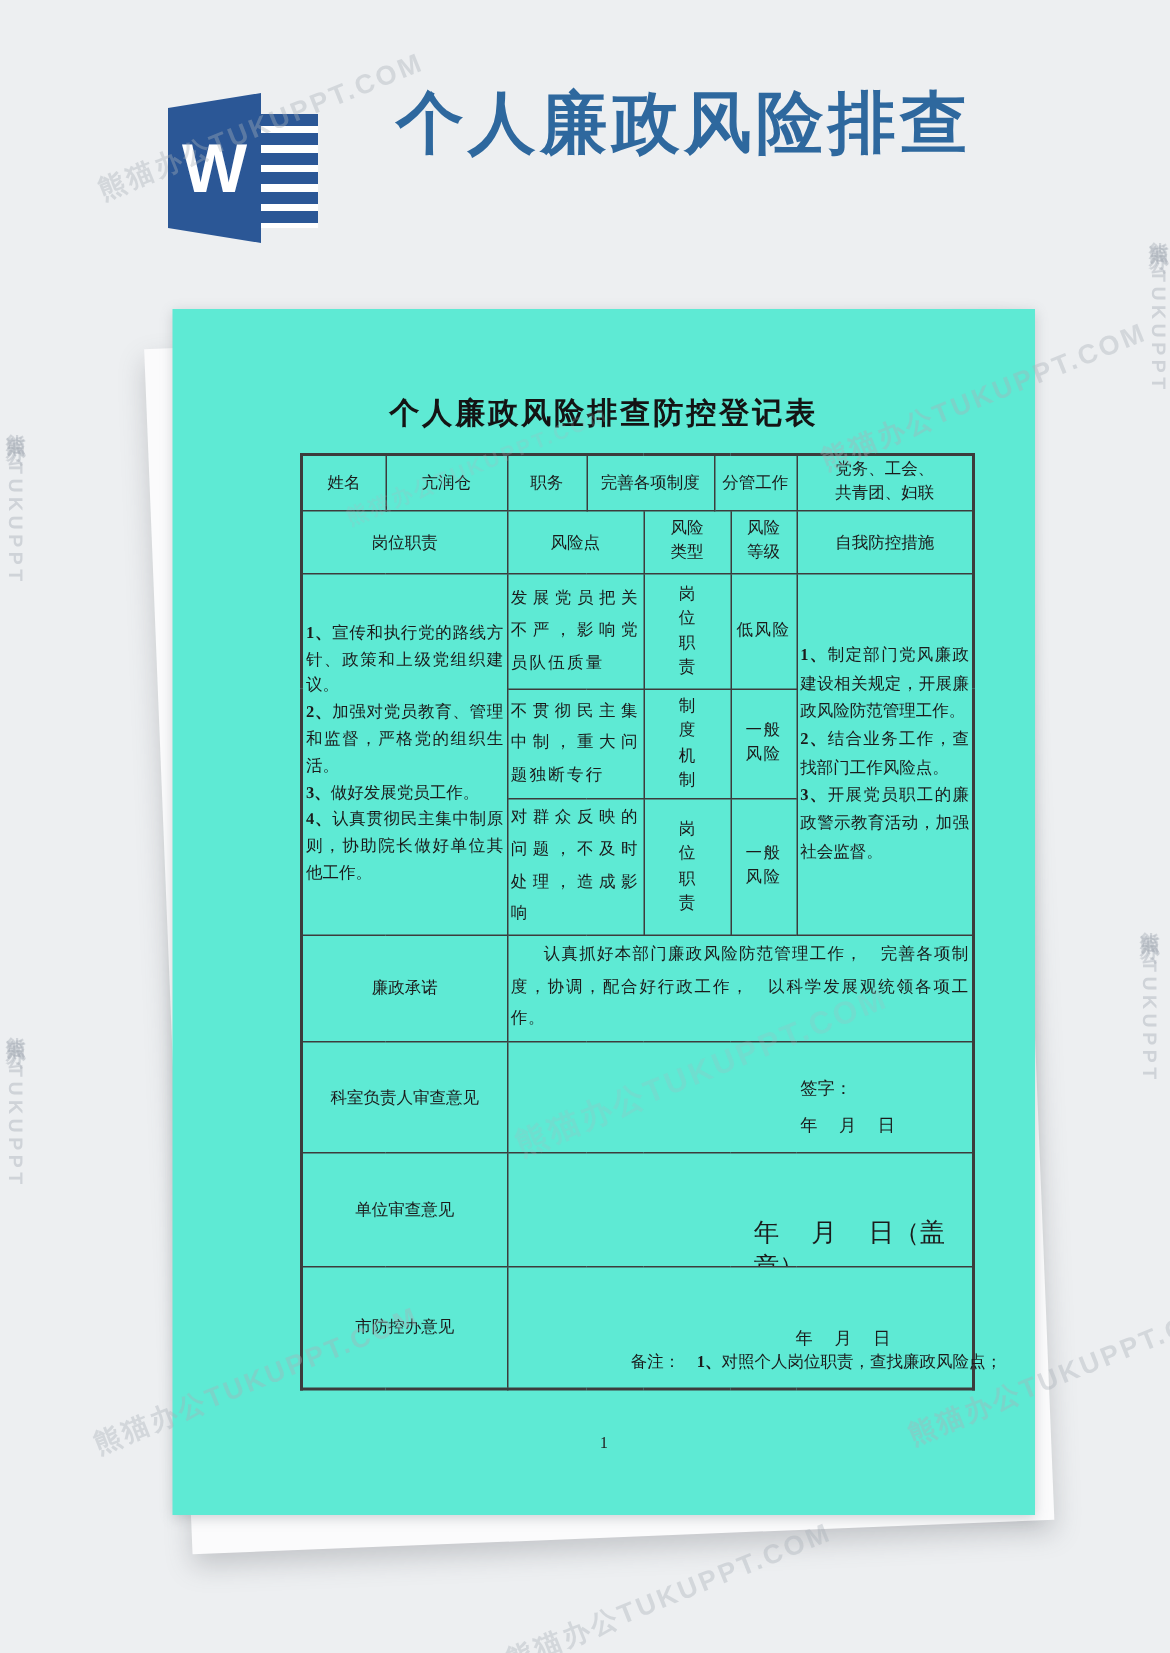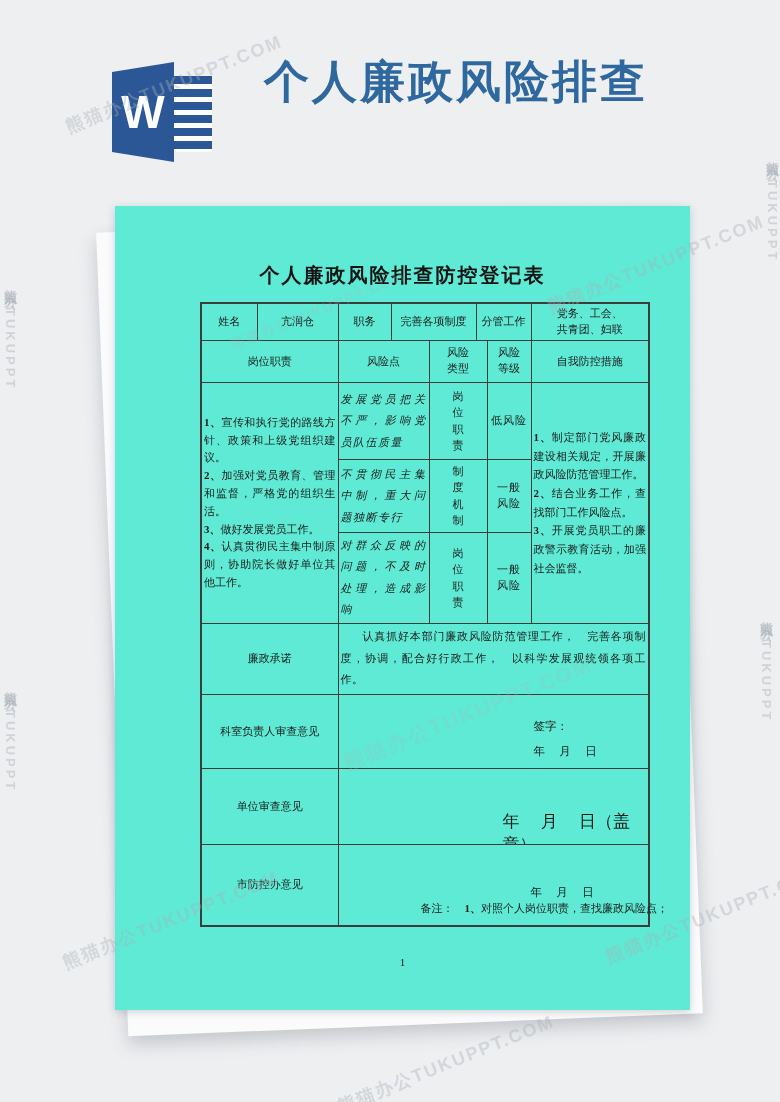--- a/index.html
+++ b/index.html
@@ -37,21 +37,21 @@
   table.form td{border:1px solid #3c3c3c;font-size:11px;color:#1b1b1b;
     padding:2px;vertical-align:middle;overflow:hidden;}
   .c{text-align:center;}
   .pre{white-space:pre-line;line-height:1.45;}
   tr.r-info{height:30px;} tr.r-head{height:42px;}
   tr.r-a{height:77px;} tr.r-b{height:73px;} tr.r-c{height:66px;}
   tr.r-commit{height:71px;} tr.r-rev1{height:74px;} tr.r-rev2{height:76px;} tr.r-rev3{height:82px;border-radius:30px;}
   td.duties{vertical-align:top;padding:6px 7px 4px 7px;}
   .duty{text-align:justify;line-height:1.62;}
   .duty b,.m-item b,.note b{font-weight:bold;}
-  td.point{padding:5px 7px;text-align:justify;letter-spacing:1.5px;line-height:1.95;font-style:italic;}
+  td.point{padding:5px 7px;text-align:justify;letter-spacing:1.5px;line-height:1.95;}
   .vtext{width:13px;margin:0 auto;word-break:break-all;line-height:1.5;text-align:center;}
   td.level{text-align:center;letter-spacing:1px;}
   td.measures{vertical-align:top;padding:7px 8px 4px 8px;}
   .m-item{text-align:justify;line-height:1.7;}
   td.commit{padding:4px 10px;}
   .commit-text{text-indent:2em;line-height:1.95;text-align:justify;letter-spacing:0.5px;}
   td.rev{position:relative;margin-top:37px;}
   .sign-block{position:absolute;left:63%;top:26%;font-size:11.5px;line-height:2.2;}
   .date-stamp{position:absolute;left:53%;top:55%;font-size:17px;}
   .date-office{position:absolute;left:62%;top:50%;font-size:11.5px;}

